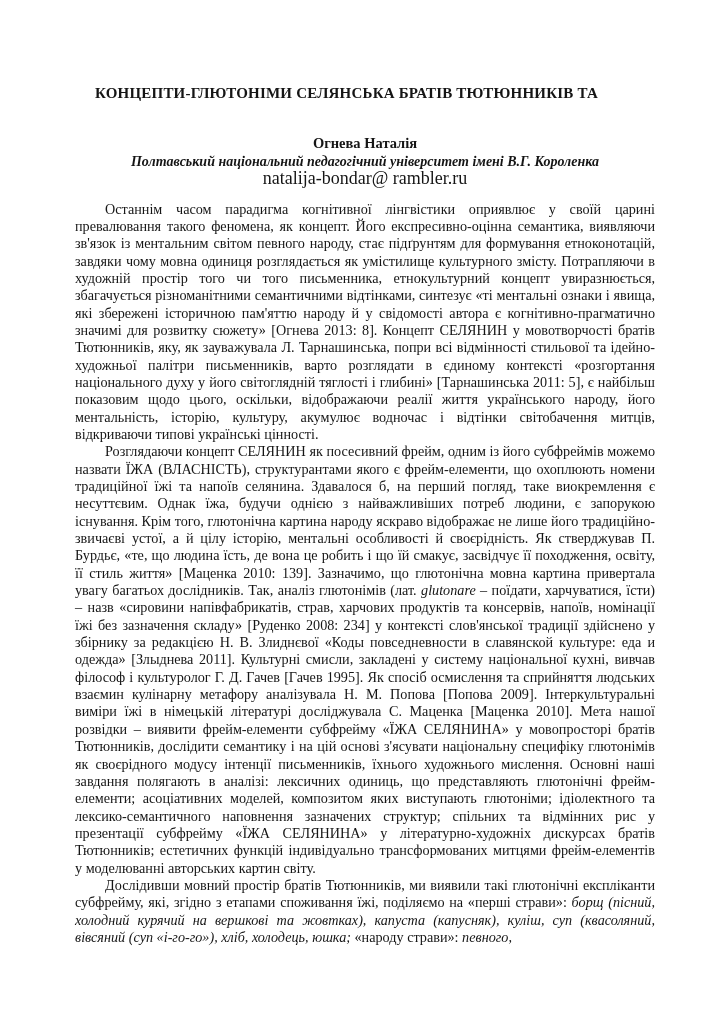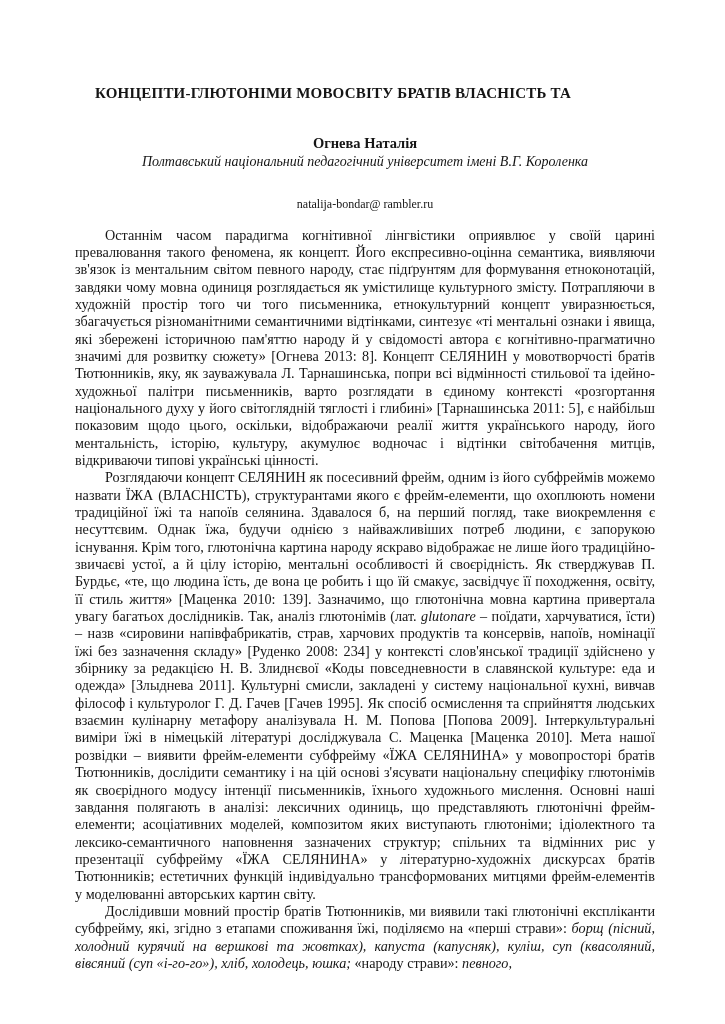--- a/index.html
+++ b/index.html
@@ -36,43 +36,43 @@
     margin: 0 0 13px 0;
     line-height: 17.5px;
   }
   .author-name {
     font-weight: bold;
     font-size: 14.5px;
   }
   .author-affiliation {
     font-style: italic;
     font-size: 14px;
+    font-weight: bold;
   }
   .author-email {
-    font-size: 12px;
-    margin-top: 26px;
+    font-size: 18px;
   }
   .article-body {
     font-size: 14.2px;
     line-height: 17.35px;
     text-align: justify;
   }
   .article-body p {
     margin: 0;
     text-indent: 30px;
     hyphens: none;
   }
 </style>
 </head>
 <body>
 
 <div class="page">
 
   <h1 class="paper-title">
-    <div class="title-line">КОНЦЕПТИ-ГЛЮТОНІМИ МОВОСВІТУ БРАТІВ ВЛАСНІСТЬ ТА</div>
+    <div class="title-line">КОНЦЕПТИ-ГЛЮТОНІМИ СЕЛЯНСЬКА БРАТІВ ТЮТЮННИКІВ ТА</div>
   </h1>
 
   <div class="author-block">
     <div class="author-name">Огнева Наталія</div>
     <div class="author-affiliation">Полтавський національний педагогічний університет імені В.Г. Короленка</div>
     <div class="author-email">natalija-bondar@ rambler.ru</div>
   </div>
 
   <div class="article-body">
     <p><span>Останнім часом парадигма когнітивної лінгвістики оприявлює у своїй царині превалювання такого феномена, як концепт. Його експресивно-оцінна семантика, виявляючи зв'язок із ментальним світом певного народу, стає підґрунтям для формування етноконотацій, завдяки чому мовна одиниця розглядається як умістилище культурного змісту. Потрапляючи в художній простір того чи того письменника, етнокультурний концепт увиразнюється, збагачується різноманітними семантичними відтінками, синтезує «ті ментальні ознаки і явища, які збережені історичною пам'яттю народу й у свідомості автора є когнітивно-прагматично значимі для розвитку сюжету» [Огнева 2013: 8]. Концепт СЕЛЯНИН у мовотворчості братів Тютюнників, яку, як зауважувала Л. Тарнашинська, попри всі відмінності стильової та ідейно-художньої палітри письменників, варто розглядати в єдиному контексті «розгортання національного духу у його світоглядній тяглості і глибині» [Тарнашинська 2011: 5], є найбільш показовим щодо цього, оскільки, відображаючи реалії життя українського народу, його ментальність, історію, культуру, акумулює водночас і відтінки світобачення митців, відкриваючи типові українські цінності.</span></p>

